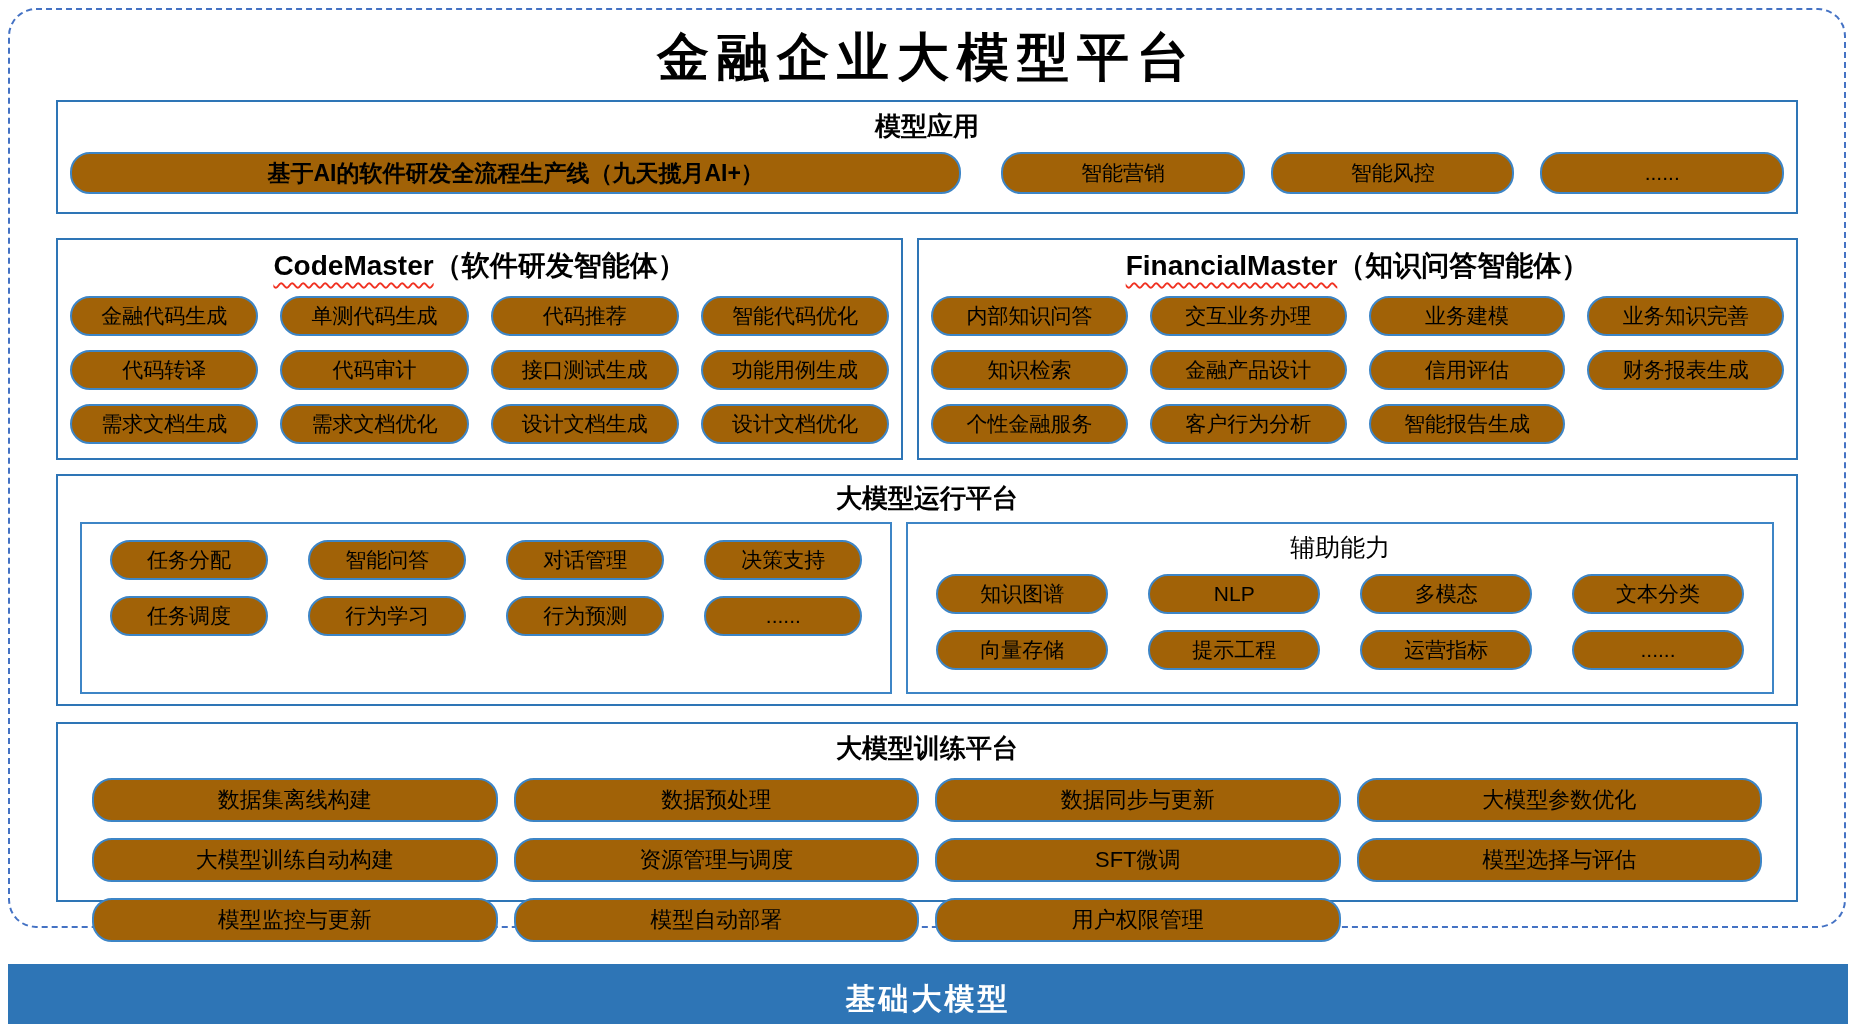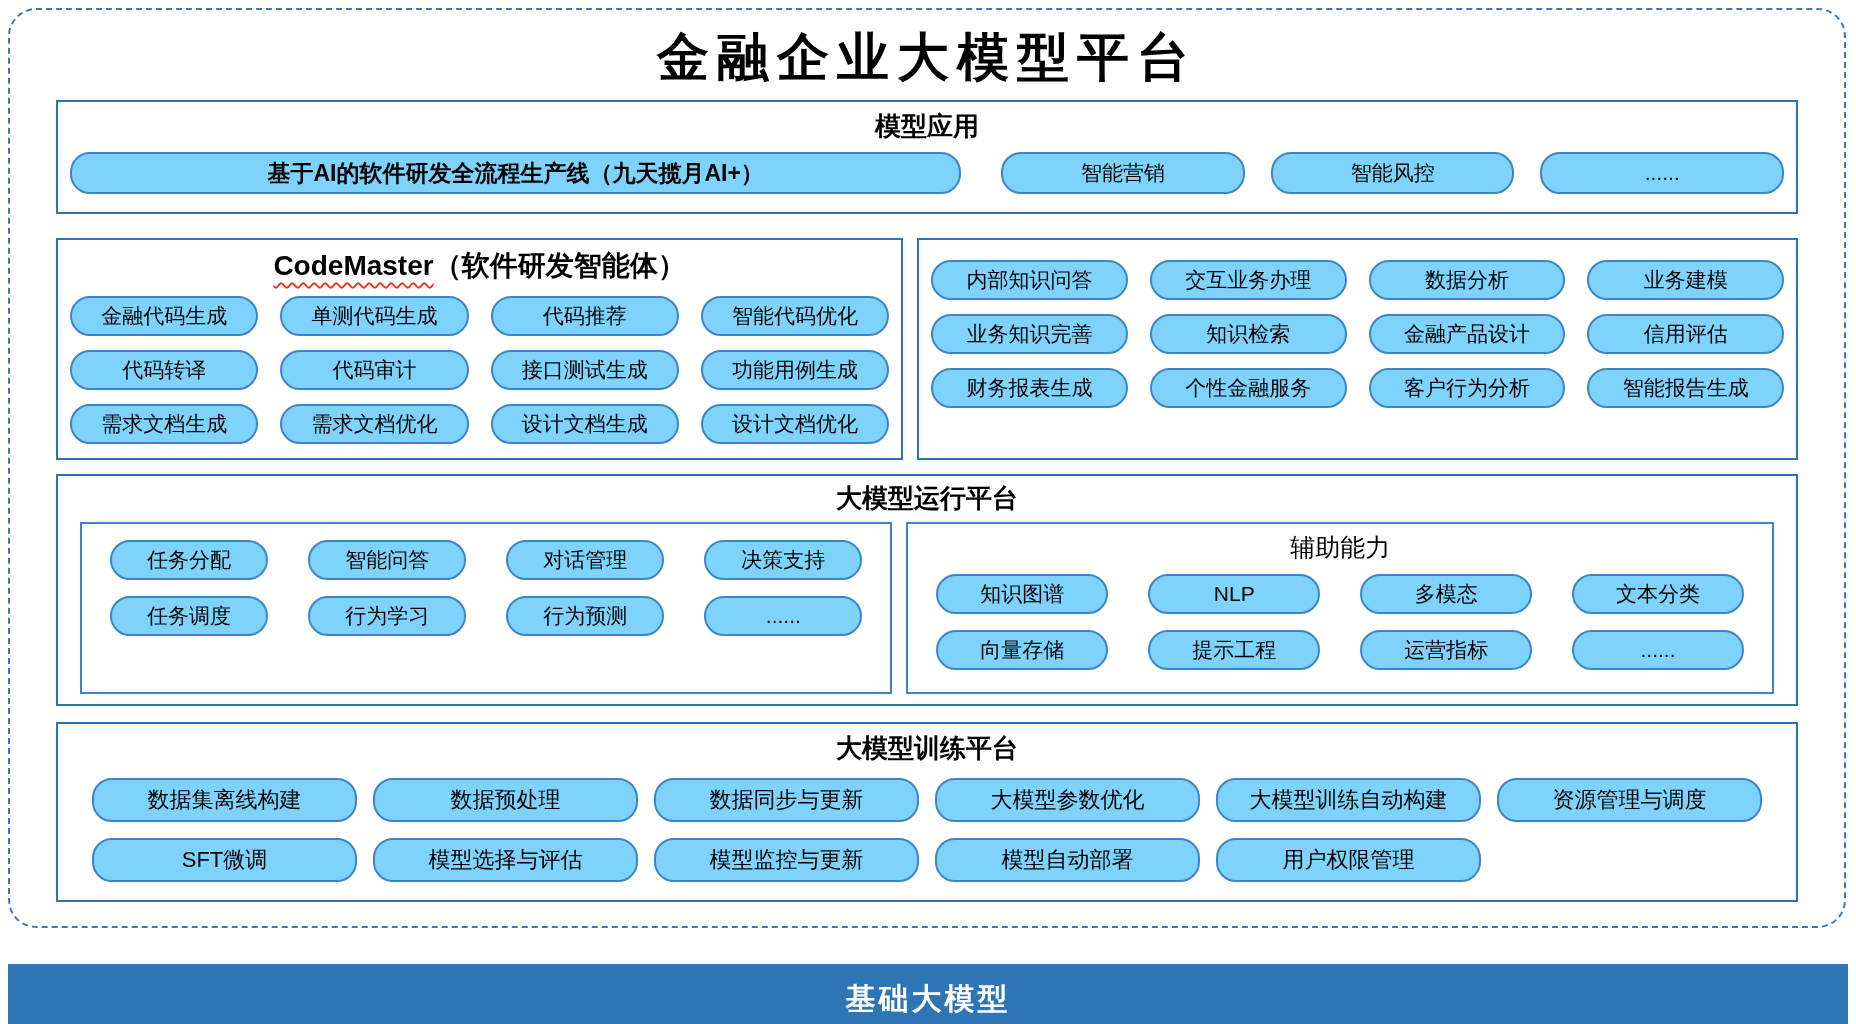--- a/index.html
+++ b/index.html
@@ -18,21 +18,21 @@
   }
   .section {
     box-sizing:border-box; border:2px solid #2e75b6; background:#fff; margin:0 46px;
   }
   .sec-title { text-align:center; font-weight:bold; font-size:26px; line-height:32px; }
 
   
   .model-app { margin-top:12px; height:114px; padding:8px 12px 0; }
   .app-row { display:flex; gap:26px; margin-top:10px; }
   .btn {
-    box-sizing:border-box; border:2px solid #3d85c6; border-radius:20px; background:#7dd3fc;
+    box-sizing:border-box; border:2px solid #3d85c6; border-radius:20px; background:#a16207;
     display:flex; align-items:center; justify-content:center;
     font-size:21px; height:42px; text-align:center; white-space:nowrap;
   }
   .pipeline { flex:0 0 52%; font-weight:bold; font-size:23px; margin-right:14px; }
   .app-btn { flex:1; }
 
   
   .agents-row { display:flex; gap:14px; margin:24px 46px 0; height:222px; }
   .agent-box { box-sizing:border-box; border:2px solid #2e75b6; background:#fff; padding:8px 12px 0; }
   .agent-box.left  { flex:845; }
@@ -50,21 +50,21 @@
   .runtime { margin-top:14px; height:232px; padding:6px 22px 0; }
   .runtime-row { display:flex; gap:14px; margin-top:8px; height:172px; }
   .sub-box { box-sizing:border-box; border:2px solid #3d85c6; background:#fff; padding:6px 28px 0; }
   .sub-box.left  { flex:818; }
   .sub-box.right { flex:878; }
   .sub-title { text-align:center; font-size:25px; font-weight:normal; line-height:34px; }
   .grid4.loose { column-gap:40px; row-gap:16px; margin-top:10px; }
 
   
   .training { margin-top:16px; height:180px; padding:8px 34px 10px; }
-  .grid6 { display:grid; grid-template-columns:repeat(6,1fr); column-gap:22px; row-gap:20px; margin-top:14px;gap:16px; }
+  .grid6 { display:grid; grid-template-columns:repeat(4,1fr); column-gap:22px; row-gap:20px; margin-top:14px;gap:16px; }
   .grid6 .btn { height:44px; font-size:22px; }
 
   
   .base-bar {
     position:absolute; left:8px; top:964px; width:1840px; height:70px;
     background:#2e75b6; color:#ffffff; display:flex; align-items:center; justify-content:center;
     font-size:30px; font-weight:bold; letter-spacing:3px;
   }
 </style>
 </head>
@@ -99,24 +99,24 @@
           <div class="btn">接口测试生成</div>
           <div class="btn">功能用例生成</div>
           <div class="btn">需求文档生成</div>
           <div class="btn">需求文档优化</div>
           <div class="btn">设计文档生成</div>
           <div class="btn">设计文档优化</div>
         </div>
       </div>
 
       <div class="agent-box right">
+        <div class="agent-title"><span class="wavy">FinancialMaster</span><span>（知识问答智能体）</span></div>
         <div class="grid4">
           <div class="btn">内部知识问答</div>
           <div class="btn">交互业务办理</div>
-          <div class="btn">数据分析</div>
           <div class="btn">业务建模</div>
           <div class="btn">业务知识完善</div>
           <div class="btn">知识检索</div>
           <div class="btn">金融产品设计</div>
           <div class="btn">信用评估</div>
           <div class="btn">财务报表生成</div>
           <div class="btn">个性金融服务</div>
           <div class="btn">客户行为分析</div>
           <div class="btn">智能报告生成</div>
         </div>

